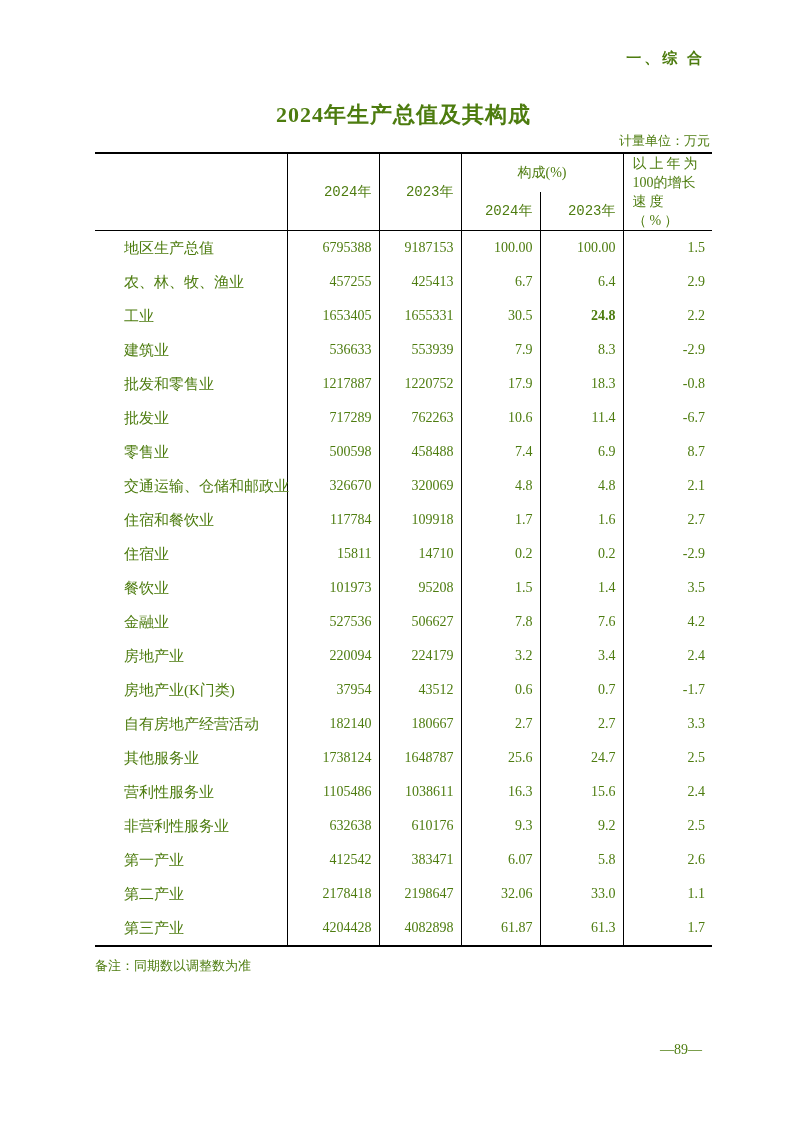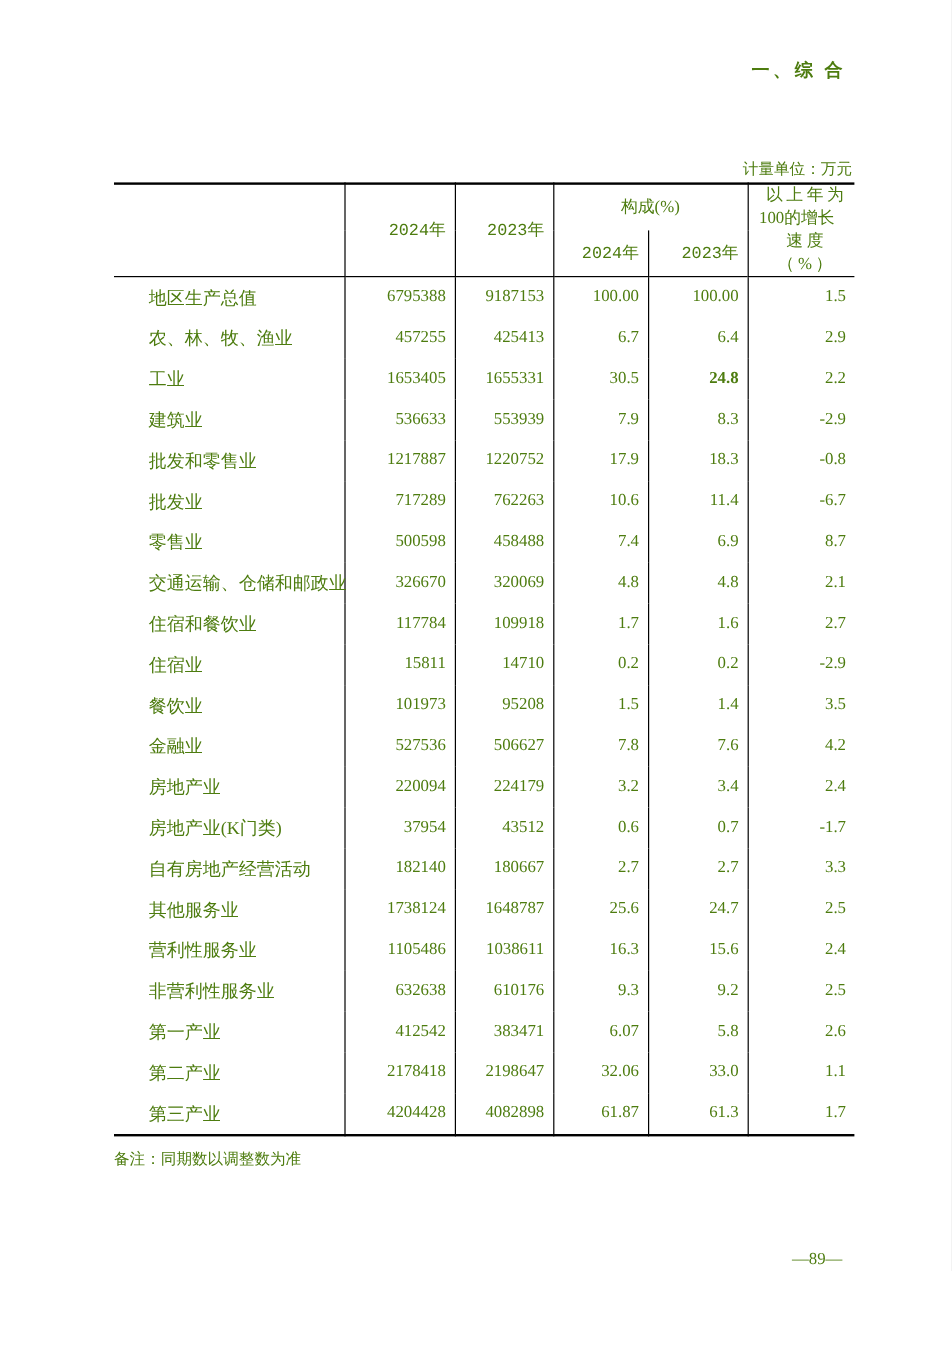--- a/index.html
+++ b/index.html
@@ -56,21 +56,21 @@
   tr.h2 { height: 38px; }
   .h-year { text-align: right; padding-right: 7px !important; font-size: 14px; font-family: Liberation Mono, monospace; }
   .h-comp { text-align: center; font-size: 14px; vertical-align: middle; }
   .h-growth {
     text-align: left;
     padding-left: 9px !important;
     font-size: 14px;
     line-height: 19px;
     vertical-align: middle;
   }
-  .growth-line.ls { letter-spacing: 3px; text-align: center; }
+  .growth-line.ls { letter-spacing: 3px; }
   tbody td { height: 34px; font-size: 14px; vertical-align: middle; }
   tbody td.label { text-align: left; padding-left: 29px !important; font-size: 15px; white-space: nowrap; }
   tbody td.num { text-align: right; padding-right: 7px !important; }
   tbody td.bold { font-weight: bold; }
   .footnote {
     position: absolute;
     top: 957px;
     left: 95px;
     font-size: 13px;
     font-family: Liberation Serif, serif;
@@ -84,20 +84,21 @@
     font-size: 14px;
   }
 </style>
 </head>
 <body>
 
 <div class="page">
 
   <div class="corner-header">一、综 合</div>
 
+  <div class="doc-title">2024年生产总值及其构成</div>
 
   <div class="unit-note">计量单位：万元</div>
 
   <table class="gdp-table">
     <colgroup>
       <col style="width:192px">
       <col style="width:92px">
       <col style="width:82px">
       <col style="width:79px">
       <col style="width:83px">

